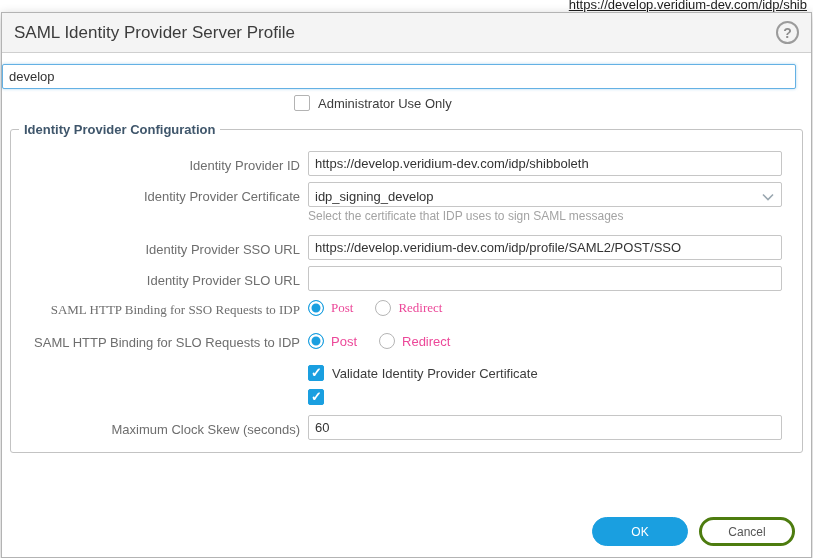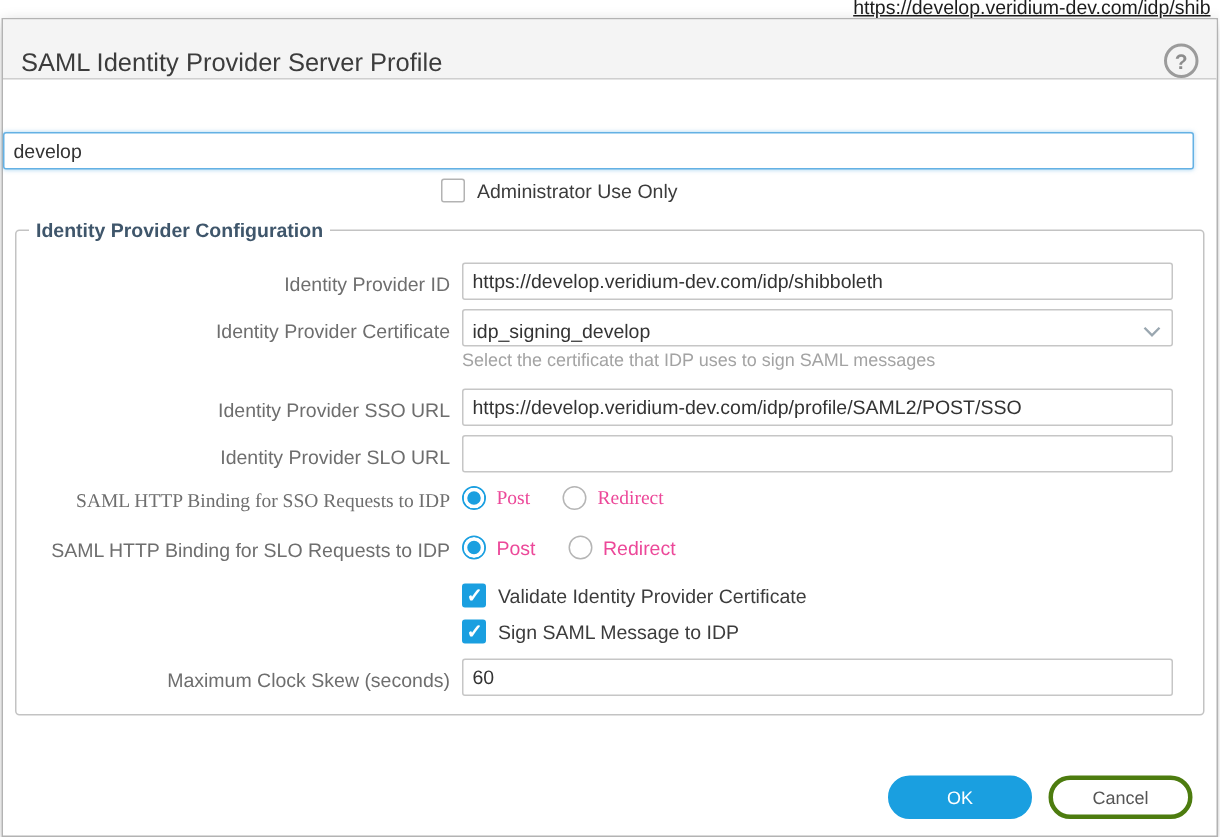--- a/index.html
+++ b/index.html
@@ -26,21 +26,21 @@
     background:#ffffff;
     border:1px solid #b3b3b3;
     box-shadow:0 3px 10px rgba(0,0,0,.25);
     display:flex; flex-direction:column;
   }
 
   .dialog-header {
     height:40px; flex-shrink:0;
     background:#f4f4f4;
     border-bottom:1px solid #cfcfcf;
-    display:flex; align-items:flex-end;
+    display:flex; align-items:center;
     padding:0 12px;
   }
   .dialog-title { flex:1; font-size:17px; color:#3c3c3c; }
   .help-icon {
     width:23px; height:23px; border-radius:50%;
     border:2px solid #9b9b9b; color:#8d8d8d;
     font-size:14px; font-weight:bold;
     display:flex; align-items:center; justify-content:center;
     cursor:pointer;
   }
@@ -57,21 +57,21 @@
   }
   .field { flex:1; margin-right:15px; position:relative; }
 
   input.text, .selectbox {
     width:100%; height:25px;
     border:1px solid #c6c6c6; border-radius:2px;
     background:#fff;
     font-family:inherit; font-size:13px; color:#333;
     padding:2px 6px; outline:none;
   }
-  input.text.focused { border-color:#64b1e4; box-shadow:0 0 3px rgba(100,177,228,.55);margin-top:24px; }
+  input.text.focused { border-color:#64b1e4; box-shadow:0 0 3px rgba(100,177,228,.55); }
 
   .selectbox { display:flex; align-items:flex-end; justify-content:space-between; cursor:pointer; }
   .selectbox .chev { width:14px; height:14px; flex-shrink:0; margin-left:6px; }
 
   .hint { font-size:12px; color:#a3a3a3; padding-top:2px; margin-bottom:12px; }
 
   
   .ipc {
     margin:9px 8px 0 8px;
     border:1px solid #c3c3c3; border-radius:3px;
@@ -238,21 +238,20 @@
             <span class="check-label">Validate Identity Provider Certificate</span>
           </div>
         </div>
       </div>
 
       <div class="form-row" style="margin-bottom:2px;">
         <div class="form-label"></div>
         <div class="field">
           <div class="check-row">
             <span class="checkbox checked"></span>
-            <span class="check-label">Sign SAML Message to IDP</span>
           </div>
         </div>
       </div>
 
       <div class="form-row" style="margin-bottom:2px;">
         <div class="form-label">Maximum Clock Skew (seconds)</div>
         <div class="field">
           <input class="text" type="text" value="60" style="">
         </div>
       </div>

